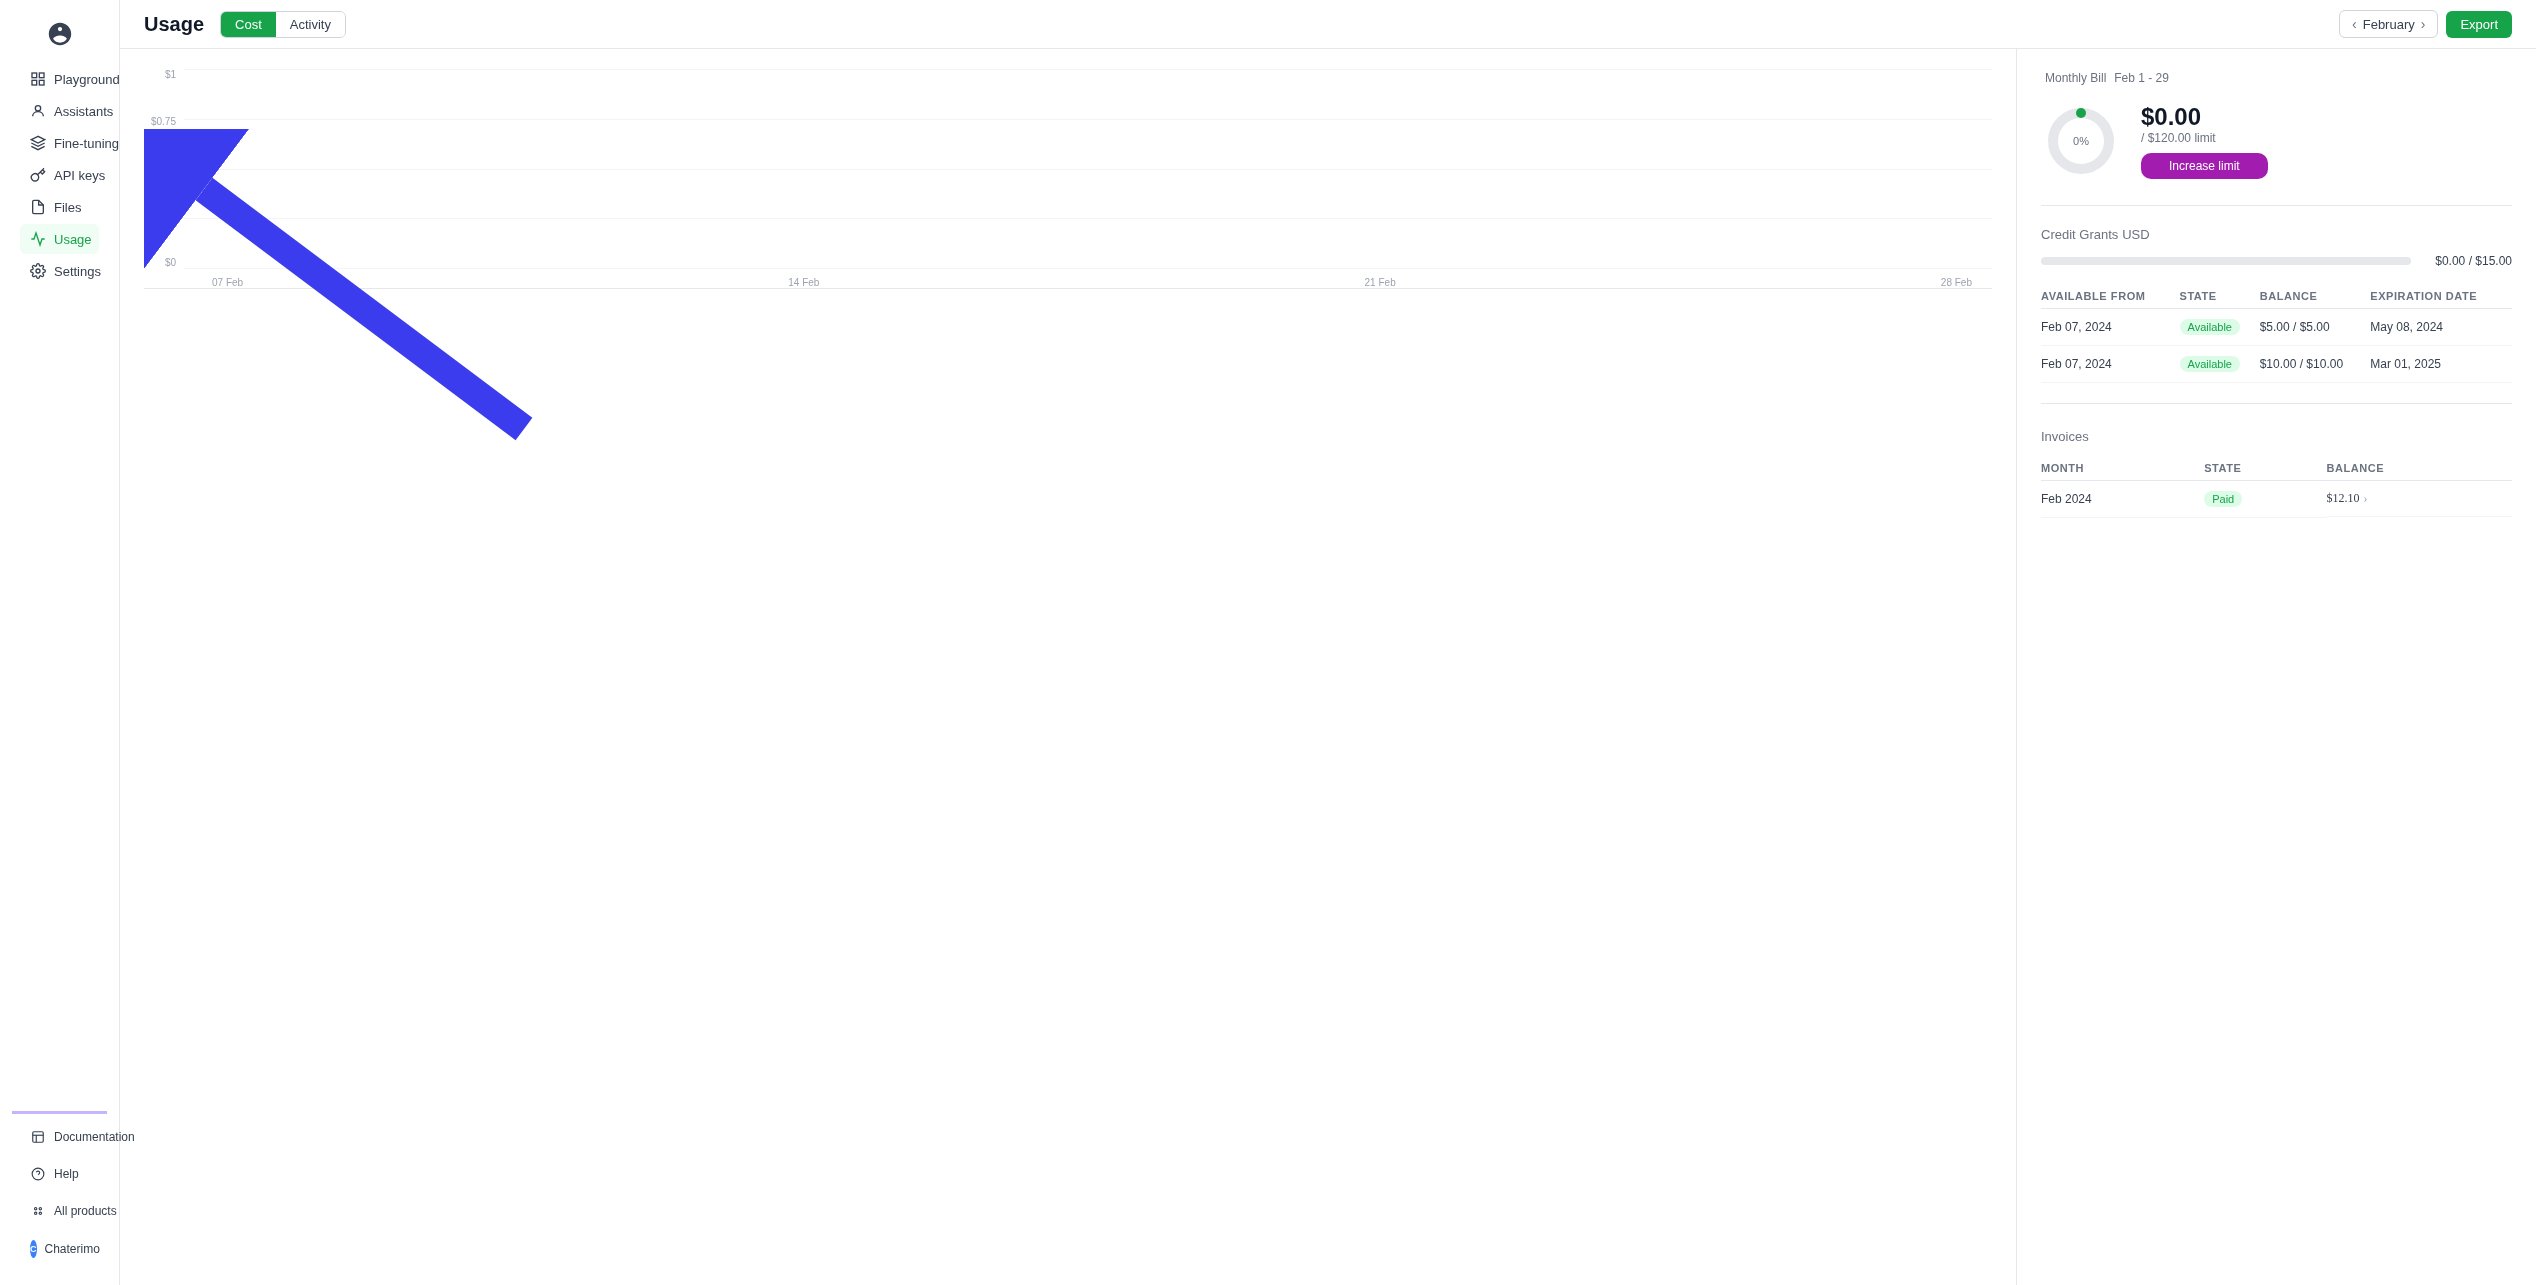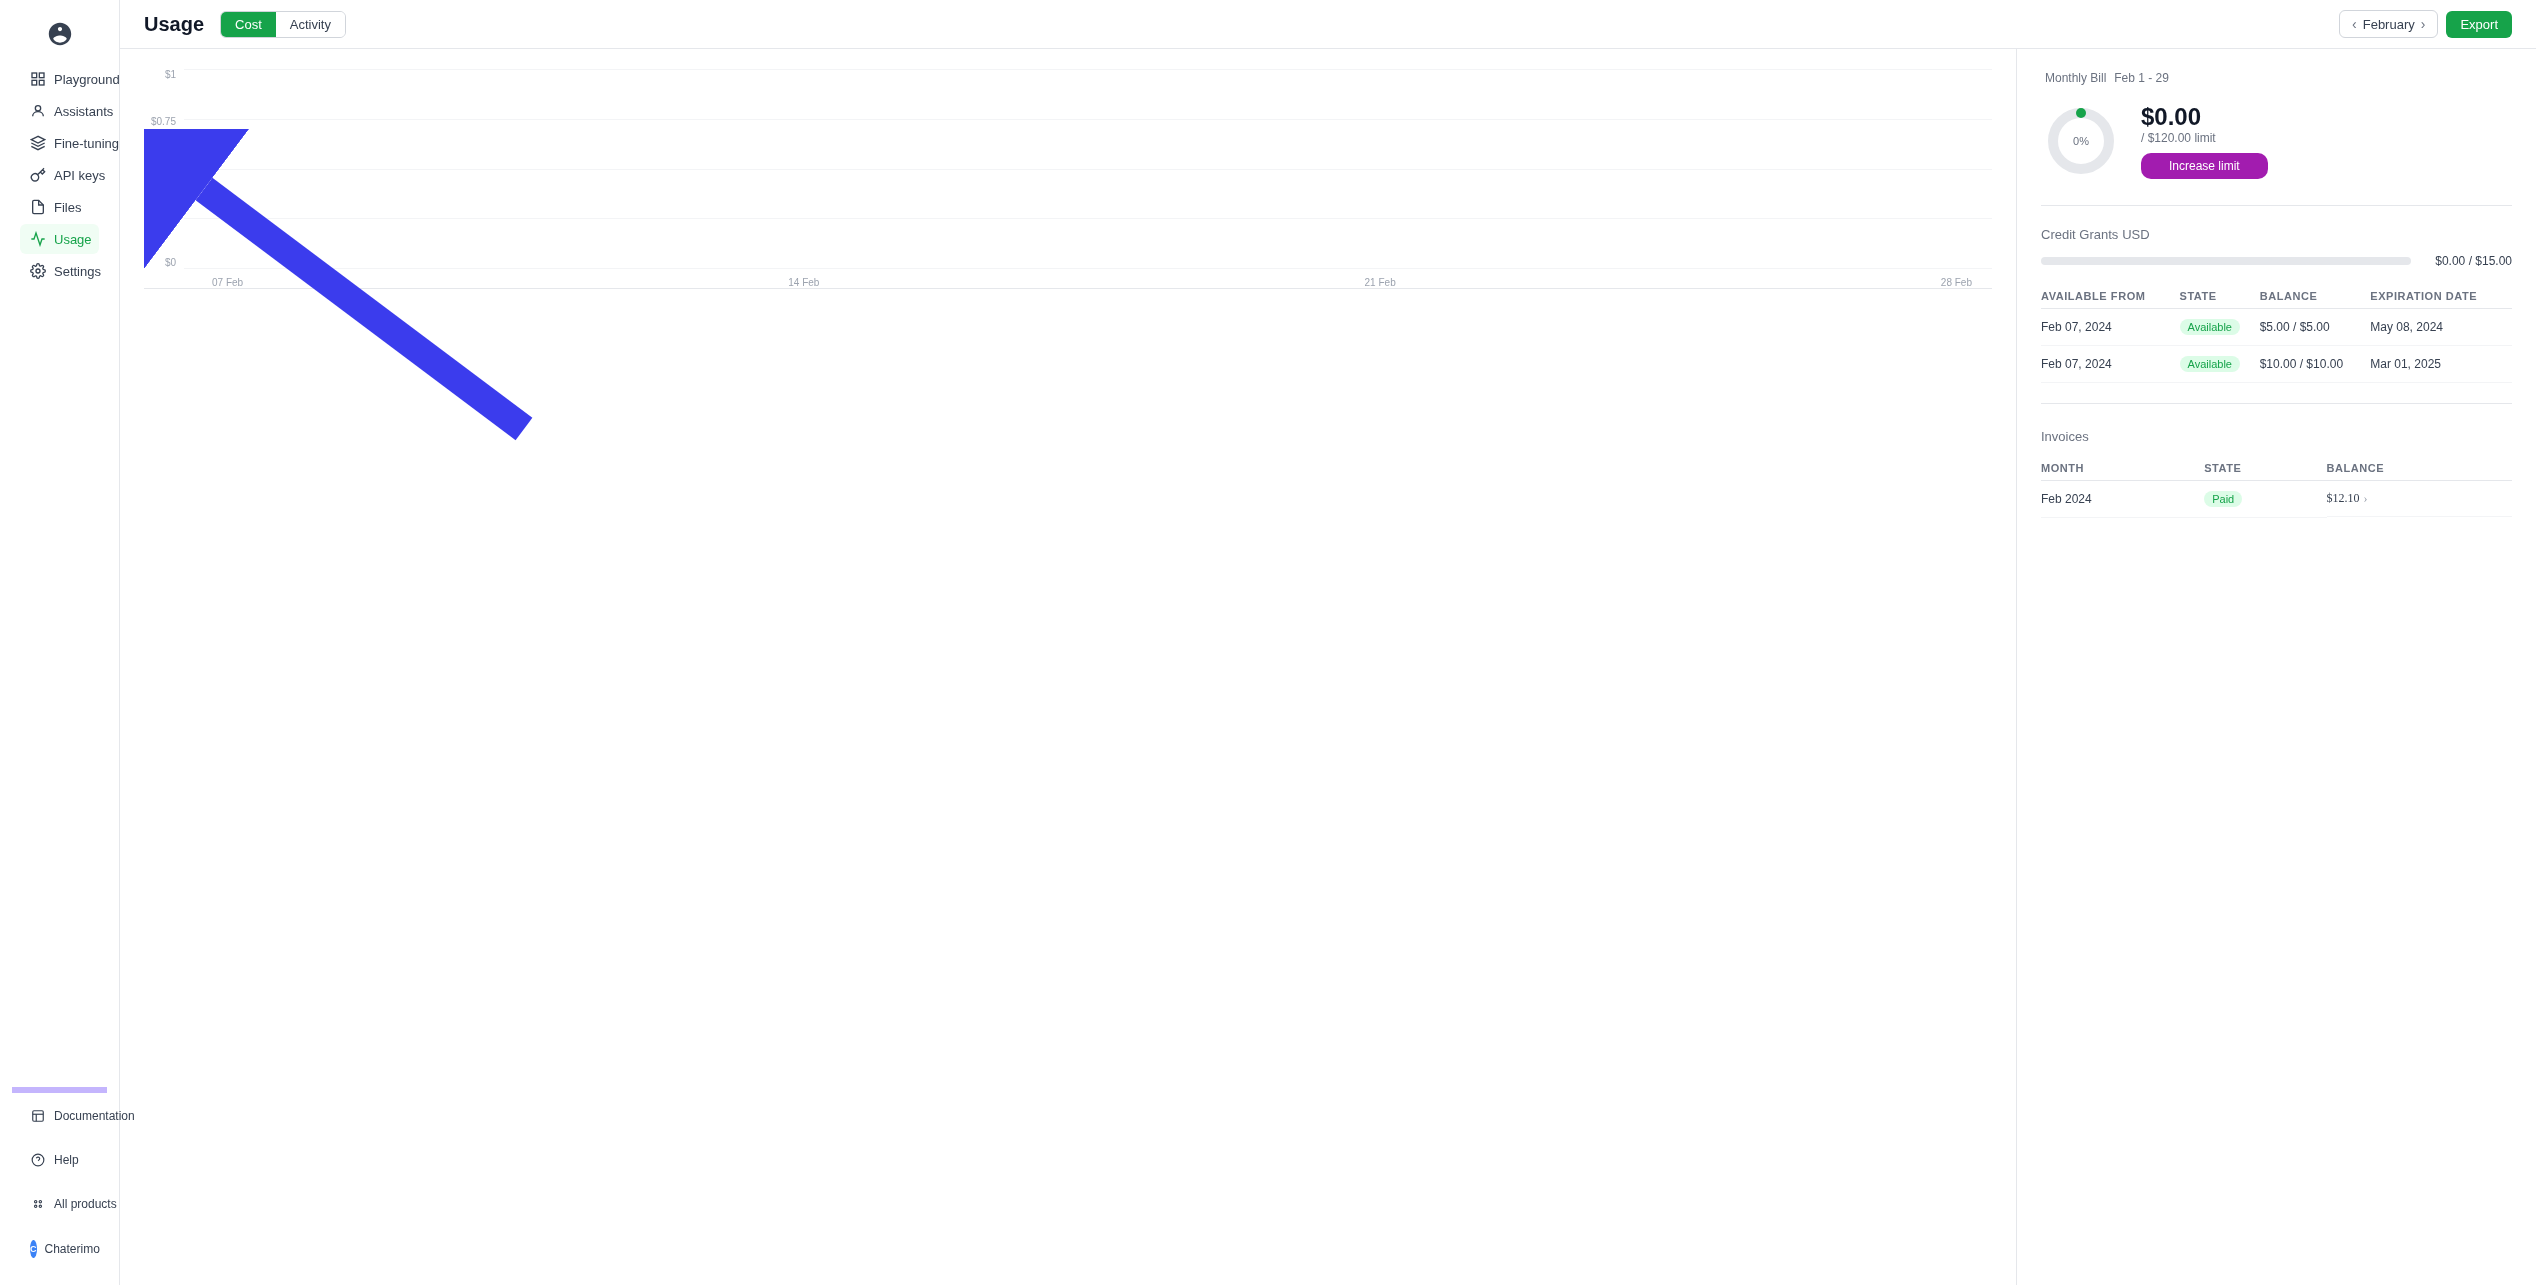--- a/index.html
+++ b/index.html
@@ -42,22 +42,22 @@
       font-size: 13px;
       color: #374151;
       white-space: nowrap;
     }
     .sidebar-item.active { background: #f0fdf4; color: #16a34a; }
     .sidebar-item .icon { width: 16px; height: 16px; display: flex; align-items: center; justify-content: center; flex-shrink: 0; }
     .sidebar-bottom {
       padding: 8px;
       display: flex;
       flex-direction: column;
-      gap: 14px;
-      border-top: 6px solid #c4b5fd;
+      gap: 7px;
+      border-top: 3px solid #c4b5fd;
     }
     .sidebar-bottom .sidebar-item { font-size: 12px; }
     .user-item {
       display: flex;
       align-items: center;
       gap: 8px;
       padding: 7px 10px;
       font-size: 12px;
       color: #374151;
     }

